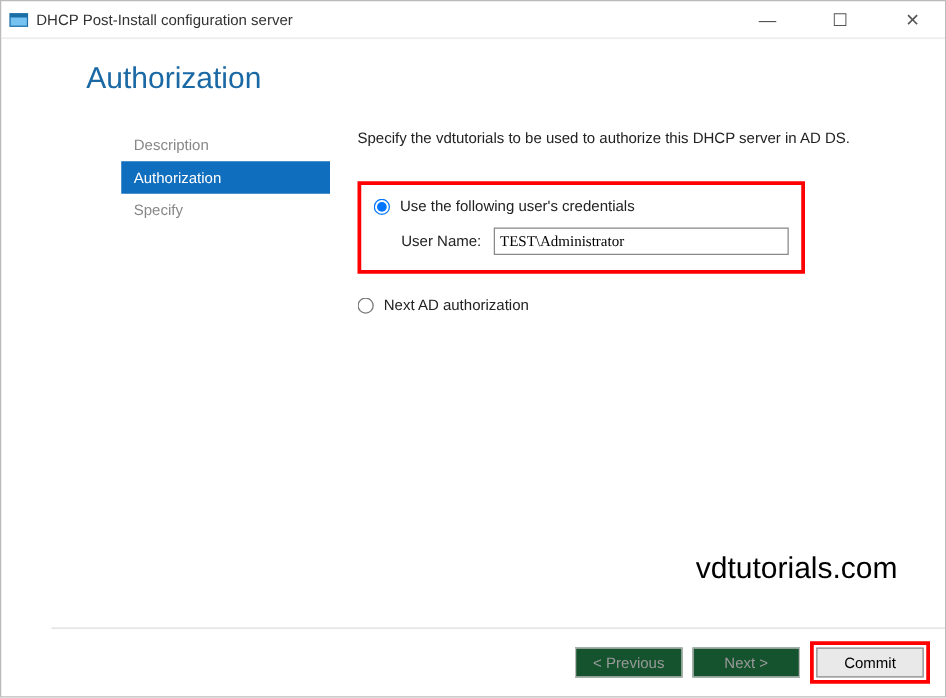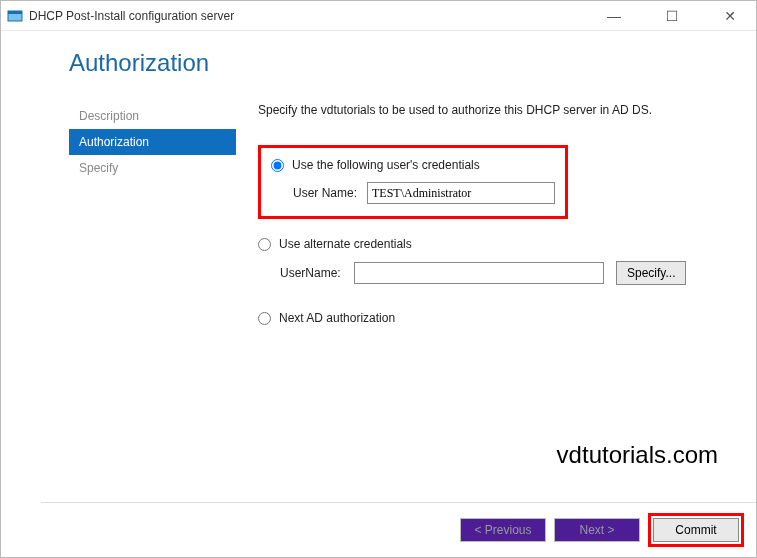--- a/index.html
+++ b/index.html
@@ -7,44 +7,44 @@
 
     .titlebar { height: 30px; display: flex; align-items: center; padding: 0 6px; border-bottom: 1px solid #e8e8e8; font-size: 12px; color: #333; }
     .titlebar-icon { width: 16px; height: 16px; margin-right: 6px; display:flex; align-items:center; justify-content:center; }
     .window-controls { margin-left: auto; display: flex; gap: 18px; color: #555; font-size: 14px; }
     .window-controls span { width: 40px; text-align: center; cursor: default; }
 
     .body-area { display: flex; flex-direction: column; height: calc(100% - 30px); padding-left: 40px; }
 
     .heading { font-size: 24px; font-weight: 300; color: #1a69a4; padding: 18px 28px 26px 28px; }
 
-    .content-flex { display: flex; flex: 1 1 auto; }
+    .content-flex { display: flex; flex: 1 1 auto; margin-left: 28px; }
 
     .sidebar { width: 195px; padding: 0 0 0 28px; }
     .sidebar-item { font-size: 12px; color: #888; padding: 6px 10px; cursor: pointer; }
     .sidebar-item.active { background: #106ebe; color: #fff; }
 
     .content { flex: 1 1 auto; padding: 0 30px 0 22px; font-size: 12px; color: #222; }
     .instruction { margin-bottom: 28px; }
 
-    .highlight-box { border: 3px solid #f00; padding: 10px 10px 12px 10px; margin-bottom: 18px; width: 310px; }
+    .highlight-box { border: 3px solid #f00; padding: 10px 10px 12px 10px; margin-bottom: 18px; width: 358px; }
 
     .radio-row { display: flex; align-items: center; margin-bottom: 10px; }
     .radio-row input[type="radio"] { margin-right: 8px; }
     .sub-row { display: flex; align-items: center; margin: 6px 0 0 22px; }
     .sub-row label { font-size: 12px; margin-right: 6px; min-width: 68px; }
     .sub-row input[type="text"] { height: 22px; font-size: 12px; padding: 2px 4px; border: 1px solid #888; font-family: Liberation Serif, serif; }
     .input1 { width: 250px; }
     .input2 { width: 250px; margin-right: 12px; }
 
     .group2 { margin-bottom: 26px; }
     .group3 { margin-bottom: 10px; }
 
     .btn { height: 24px; font-size: 12px; background: #e9e9e9; border: 1px solid #888; padding: 0 10px; cursor: pointer; }
-    .btn:disabled { color: #999; border-color: #bbb; background:#4c1d95; }
+    .btn:disabled { color: #999; border-color: #bbb; background:#14532d; }
 
     .watermark { position: absolute; right: 38px; bottom: 88px; font-size: 24px; font-family: Liberation Sans, sans-serif; color: #000000; }
 
     .footer { border-top: 1px solid #ddd; padding: 10px 12px; display: flex; justify-content: flex-end; align-items: center; gap: 8px; }
     .footer .btn { width: 86px; }
     .highlight-btn-wrap { border: 3px solid #f00; padding: 2px; }
   </style>
 </head>
 <body>
 
@@ -80,31 +80,20 @@
         <div class="radio-row">
           <input type="radio" name="cred" checked="" style="">
           <span>Use the following user's credentials</span>
         </div>
         <div class="sub-row">
           <label>User Name:</label>
           <input type="text" class="input1" value="TEST\Administrator" style="">
         </div>
       </div>
 
-      <div class="group2">
-        <div class="radio-row">
-          <input type="radio" name="cred" style="">
-          <span>Use alternate credentials</span>
-        </div>
-        <div class="sub-row">
-          <label>UserName:</label>
-          <input type="text" class="input2" value="" style="">
-          <button class="btn">Specify...</button>
-        </div>
-      </div>
 
       <div class="group3">
         <div class="radio-row">
           <input type="radio" name="cred" style="">
           <span>Next AD authorization</span>
         </div>
       </div>
     </div>
   </div>
 

